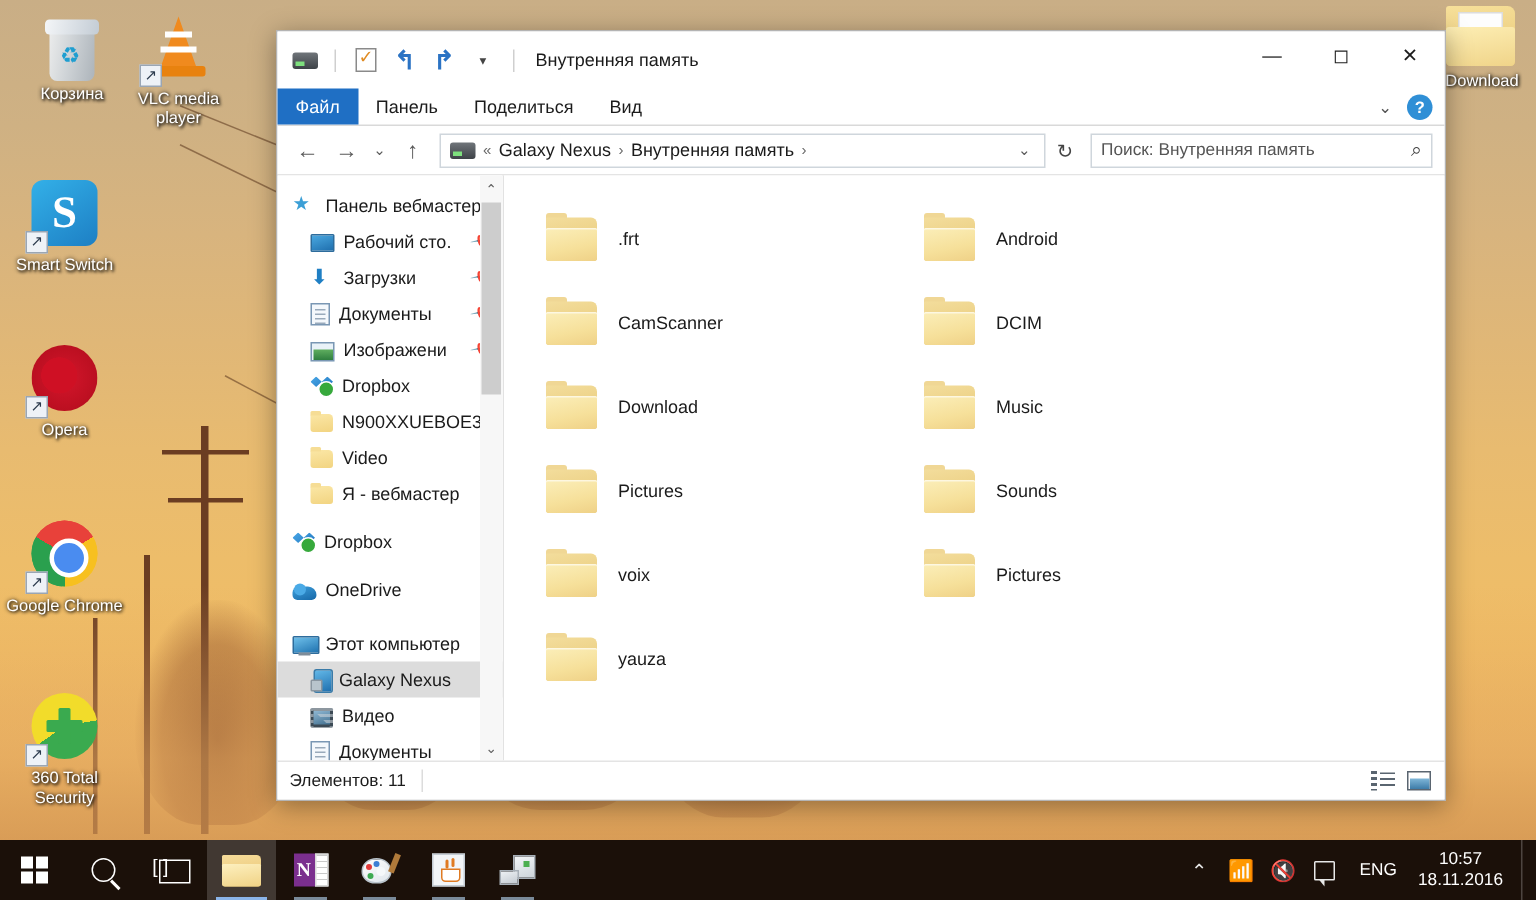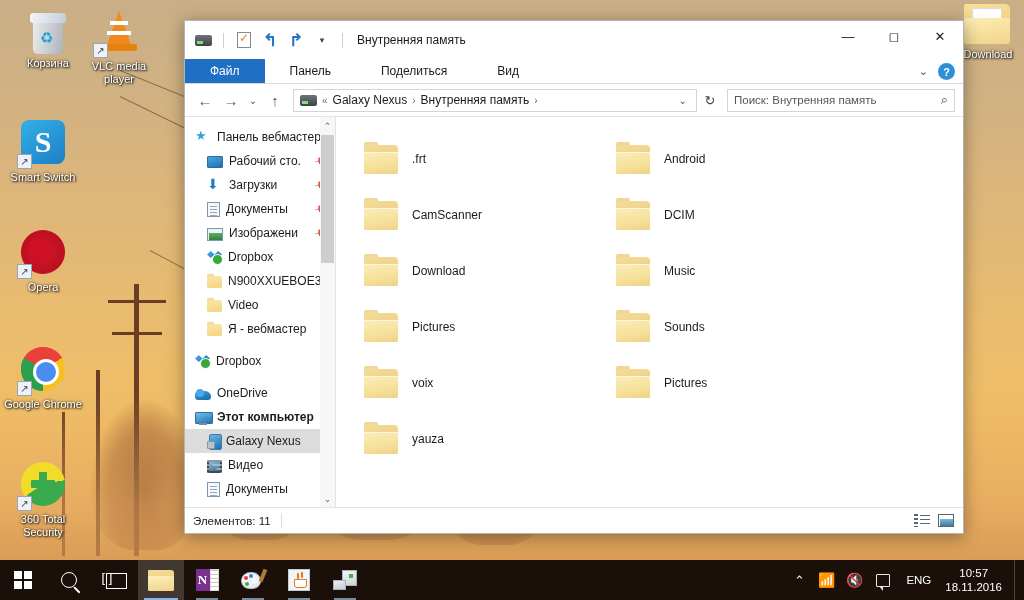--- a/index.html
+++ b/index.html
@@ -123,21 +123,21 @@
   .undo-glyph,.redo-glyph{font-size:17px;color:#2b73c4;font-weight:bold;line-height:1;}
   .win-title { font-size:12px; color:#1b1b1b; margin-left:10px; }
   .win-ctrls { position:absolute; right:0; top:0; display:flex; }
   .win-btn { width:46px; height:30px; display:flex; align-items:center; justify-content:center;
              font-size:13px; color:#1b1b1b; cursor:default; }
 
   .ribbon-tabs {
     height:25px; display:flex; align-items:stretch; border-bottom:1px solid #d9d9d9;
     position:relative; flex:none; background:#fff;
   }
-  .rtab { padding:0 25px; display:flex; align-items:center; font-size:12px; color:#1b1b1b; cursor:default; }
+  .rtab { padding:0 12px; display:flex; align-items:center; font-size:12px; color:#1b1b1b; cursor:default; }
   .rtab.active { background:#1f6fc4; color:#fff; }
   .ribbon-right { position:absolute; right:8px; top:0; height:25px; display:flex; align-items:center; gap:10px; }
   .chev-down { font-size:11px; color:#555; }
   .help-icon { width:17px;height:17px;border-radius:50%;background:#2f8fd6;color:#fff;
     font-size:11px;font-weight:bold;display:flex;align-items:center;justify-content:center; }
 
   .navbar { height:32px; display:flex; align-items:center; padding:0 8px; gap:2px; flex:none; background:#fff; }
   .nav-btn { width:24px; height:24px; display:flex; align-items:center; justify-content:center;
              font-size:15px; color:#5a5a5a; cursor:default; }
   .nav-btn.small { width:16px; font-size:10px; }
@@ -508,21 +508,21 @@
           <span>Я - вебмастер</span>
         </div>
         <div class="sb-item" style="margin-top:8px;">
           <span class="sb-ico g-dropbox"></span>
           <span>Dropbox</span>
         </div>
         <div class="sb-item" style="margin-top:8px;">
           <span class="sb-ico g-onedrive"></span>
           <span>OneDrive</span>
         </div>
-        <div class="sb-item" style="margin-top:0;font-weight:bold;">
+        <div class="sb-item" style="margin-top:12px;">
           <span class="sb-ico g-pc"></span>
           <span>Этот компьютер</span>
         </div>
         <div class="sb-item indent1 selected">
           <span class="sb-ico g-phone"></span>
           <span>Galaxy Nexus</span>
         </div>
         <div class="sb-item indent1">
           <span class="sb-ico g-video"></span>
           <span>Видео</span>

